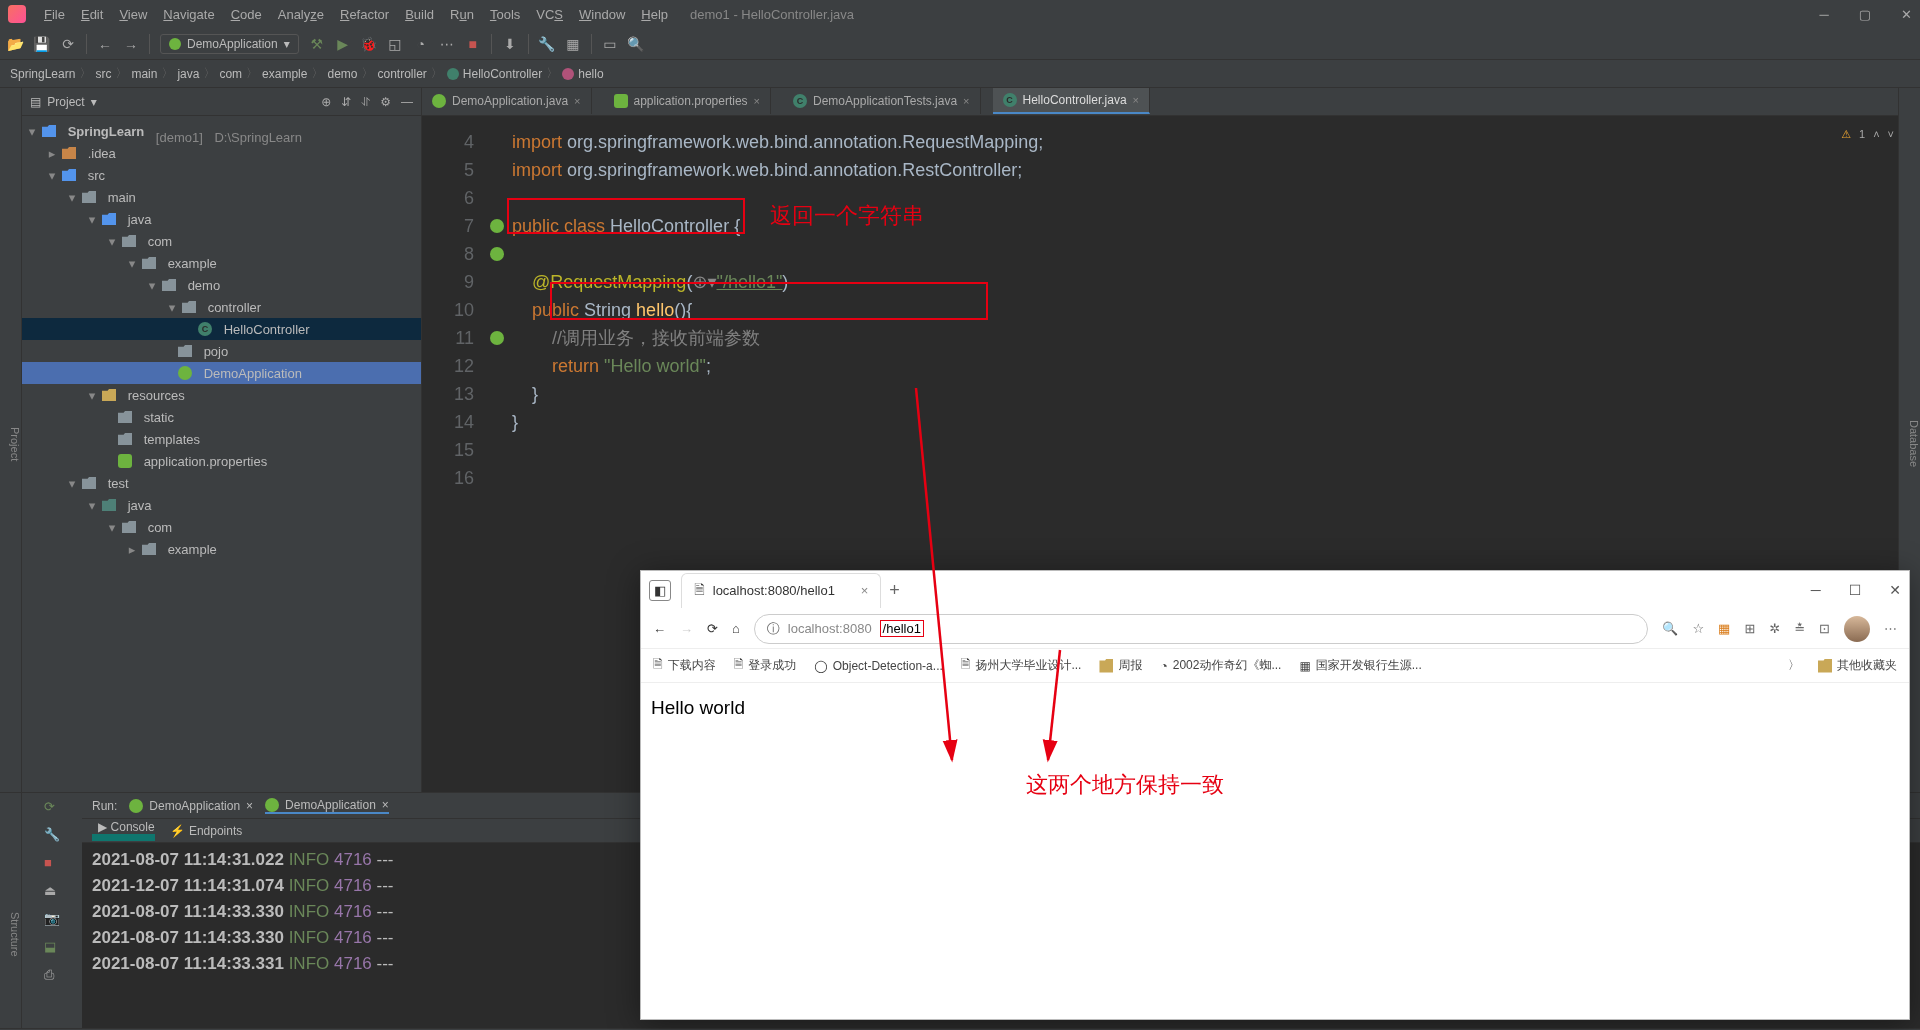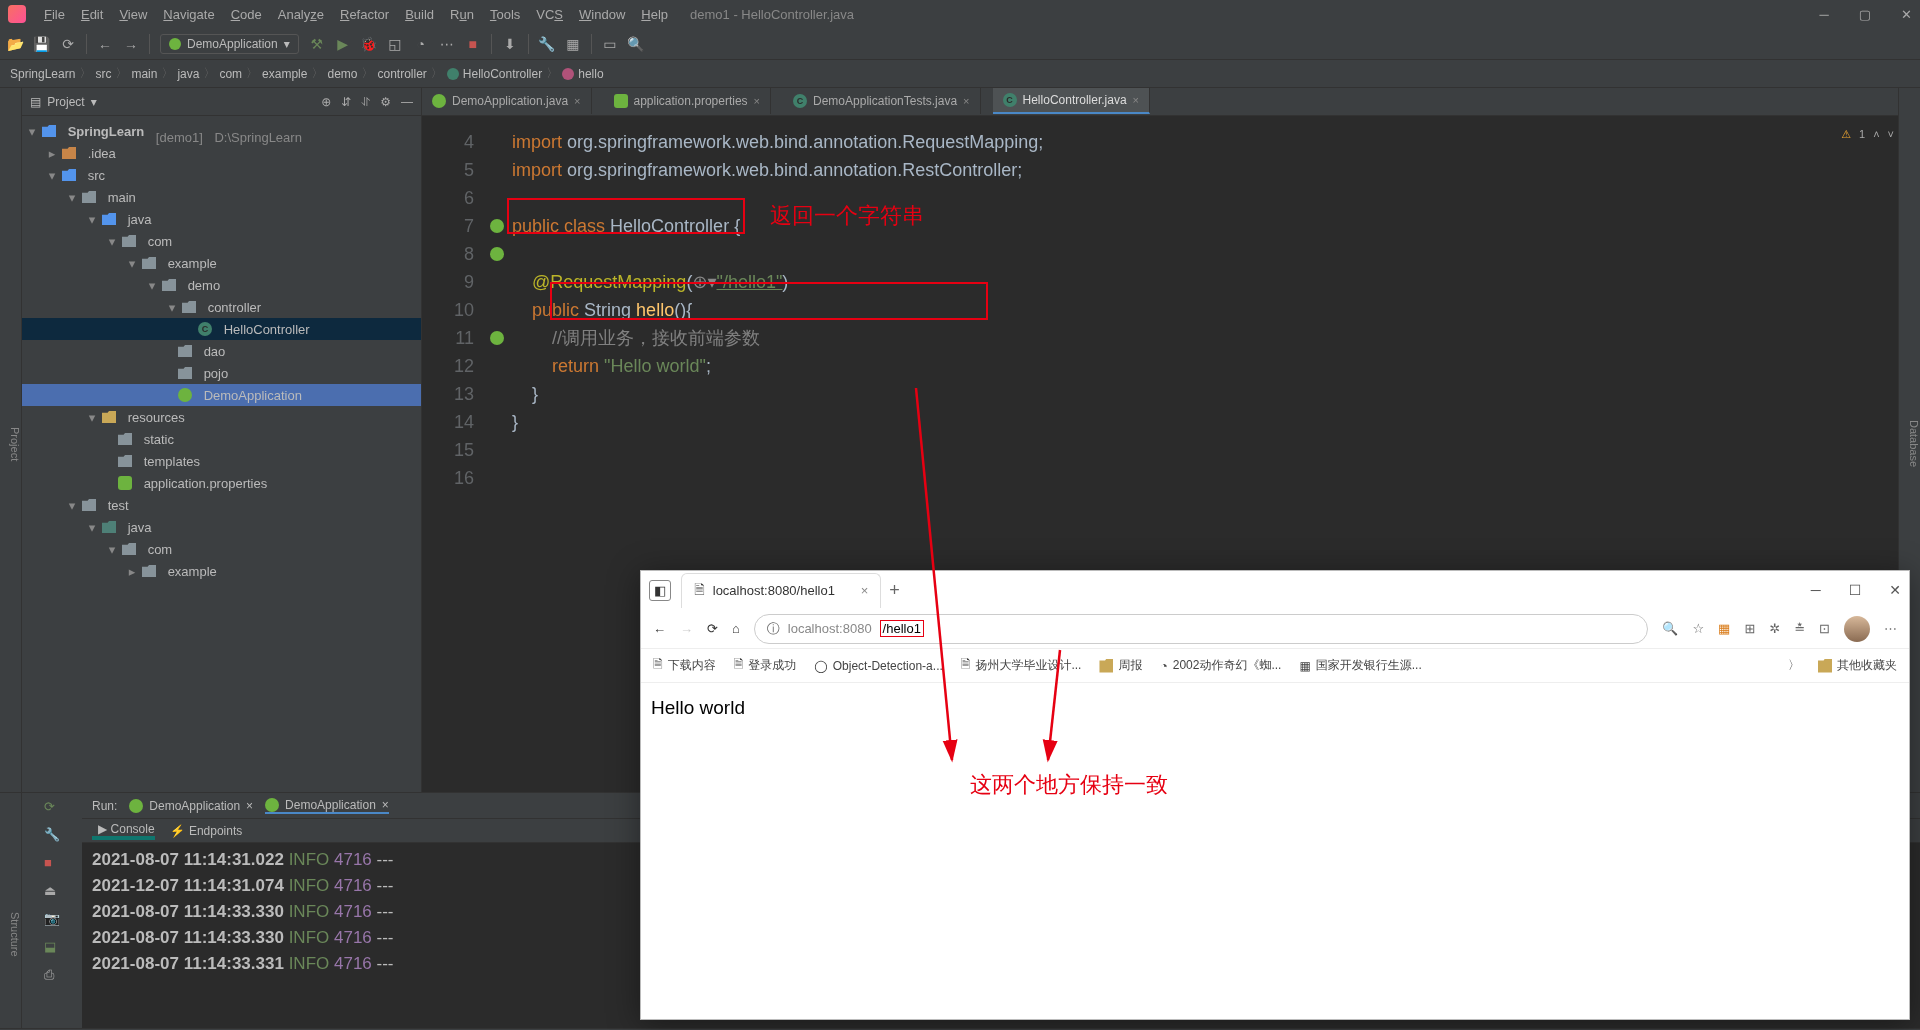--- a/index.html
+++ b/index.html
@@ -62,21 +62,21 @@
 .redbox{border:2px solid #e60012;position:absolute;pointer-events:none;}
 .redtext{color:#e60012;font-size:22px;position:absolute;font-family:sans-serif;}
 .warn{position:absolute;top:4px;right:4px;font-size:11px;color:#aaa;display:flex;gap:8px;align-items:center;}
 .runpane{height:236px;background:#2b2b2b;display:flex;border-top:1px solid #323232;}
 .runleft{width:60px;background:#3c3f41;display:flex;flex-direction:column;align-items:center;padding-top:6px;gap:12px;}
 .runleft div{width:16px;height:16px;color:#aaa;}
 .runbody{flex:1;display:flex;flex-direction:column;}
 .runtabs{height:26px;background:#3c3f41;display:flex;align-items:center;gap:12px;padding:0 10px;font-size:12px;border-bottom:1px solid #323232;}
 .runtabs .rtab{display:flex;align-items:center;gap:6px;}
 .subtabs{height:24px;background:#3c3f41;display:flex;align-items:center;gap:16px;padding:0 10px;font-size:12px;border-bottom:1px solid #323232;}
-.subtabs .st.active{border-bottom:4px solid #0f766e;padding-left:6px;}
+.subtabs .st.active{border-bottom:7px solid #0f766e;padding-left:6px;}
 .console{flex:1;font-family:Consolas,monospace;font-size:17px;line-height:26px;padding:4px 10px;background:#2b2b2b;color:#bbb;overflow:hidden;}
 .console .ts{color:#bbb;font-weight:bold;}
 .console .lvl{color:#6a8759;}
 .console .pid{color:#9876aa;}
 .bottombar{height:24px;background:#3c3f41;border-top:1px solid #323232;display:flex;align-items:center;padding:0 8px;gap:18px;font-size:12px;}
 .browser{position:absolute;left:640px;top:570px;width:1270px;height:450px;background:#fff;border:1px solid #bbb;box-shadow:0 4px 30px rgba(0,0,0,.4);display:flex;flex-direction:column;color:#333;font-size:13px;}
 .browser .titlebar{height:38px;display:flex;align-items:center;padding:0 8px;gap:10px;}
 .browser .tabsrow{display:flex;align-items:center;gap:8px;}
 .browser .btab{display:flex;align-items:center;gap:8px;padding:6px 12px;border-radius:6px 6px 0 0;background:#fff;border:1px solid #ddd;border-bottom:none;min-width:200px;}
 .browser .btab .bx{margin-left:auto;color:#888;}
@@ -197,21 +197,20 @@
       <div class="tree-row" style="padding-left:4px"><span class="tw">▾</span><span class="fldr b"></span>&nbsp;<b>SpringLearn</b>&nbsp;<span class="dim">[demo1]</span>&nbsp;<span class="dim">D:\SpringLearn</span></div>
       <div class="tree-row" style="padding-left:24px"><span class="tw">▸</span><span class="fldr o"></span>&nbsp;<span>.idea</span></div>
       <div class="tree-row" style="padding-left:24px"><span class="tw">▾</span><span class="fldr b"></span>&nbsp;<span>src</span></div>
       <div class="tree-row" style="padding-left:44px"><span class="tw">▾</span><span class="fldr"></span>&nbsp;<span>main</span></div>
       <div class="tree-row" style="padding-left:64px"><span class="tw">▾</span><span class="fldr b"></span>&nbsp;<span>java</span></div>
       <div class="tree-row" style="padding-left:84px"><span class="tw">▾</span><span class="fldr"></span>&nbsp;<span>com</span></div>
       <div class="tree-row" style="padding-left:104px"><span class="tw">▾</span><span class="fldr"></span>&nbsp;<span>example</span></div>
       <div class="tree-row" style="padding-left:124px"><span class="tw">▾</span><span class="fldr"></span>&nbsp;<span>demo</span></div>
       <div class="tree-row" style="padding-left:144px"><span class="tw">▾</span><span class="fldr"></span>&nbsp;<span>controller</span></div>
       <div class="tree-row sel" style="padding-left:176px"><span class="classico">C</span>&nbsp;<span>HelloController</span></div>
-      <div class="tree-row" style="padding-left:156px"><span class="fldr"></span>&nbsp;<span>dao</span></div>
       <div class="tree-row" style="padding-left:156px"><span class="fldr"></span>&nbsp;<span>pojo</span></div>
       <div class="tree-row hl" style="padding-left:156px"><span class="springico"></span>&nbsp;<span>DemoApplication</span></div>
       <div class="tree-row" style="padding-left:64px"><span class="tw">▾</span><span class="fldr y"></span>&nbsp;<span>resources</span></div>
       <div class="tree-row" style="padding-left:96px"><span class="fldr"></span>&nbsp;<span>static</span></div>
       <div class="tree-row" style="padding-left:96px"><span class="fldr"></span>&nbsp;<span>templates</span></div>
       <div class="tree-row" style="padding-left:96px"><span class="propico"></span>&nbsp;<span>application.properties</span></div>
       <div class="tree-row" style="padding-left:44px"><span class="tw">▾</span><span class="fldr"></span>&nbsp;<span>test</span></div>
       <div class="tree-row" style="padding-left:64px"><span class="tw">▾</span><span class="fldr p"></span>&nbsp;<span>java</span></div>
       <div class="tree-row" style="padding-left:84px"><span class="tw">▾</span><span class="fldr"></span>&nbsp;<span>com</span></div>
       <div class="tree-row" style="padding-left:104px"><span class="tw">▸</span><span class="fldr"></span>&nbsp;<span>example</span></div>
@@ -417,13 +416,13 @@
 
 <svg class="arrow" style="left:0;top:0;width:1920px;height:1030px;z-index:50">
   <defs>
       <marker id="ah" markerWidth="10" markerHeight="10" refX="8" refY="3" orient="auto">
         <path d="M0,0 L0,6 L9,3 z" fill="#e60012"></path>
       </marker>
     </defs>
   <line x1="916" y1="388" x2="952" y2="760" stroke="#e60012" stroke-width="2.5" marker-end="url(#ah)"></line>
   <line x1="1060" y1="650" x2="1048" y2="760" stroke="#e60012" stroke-width="2.5" marker-end="url(#ah)"></line>
 </svg>
-<div class="redtext" style="left:970px;top:770px;z-index:51">这两个地方保持一致</div>
+<div class="redtext" style="left:1026px;top:770px;z-index:51">这两个地方保持一致</div>
 
 </body></html>

